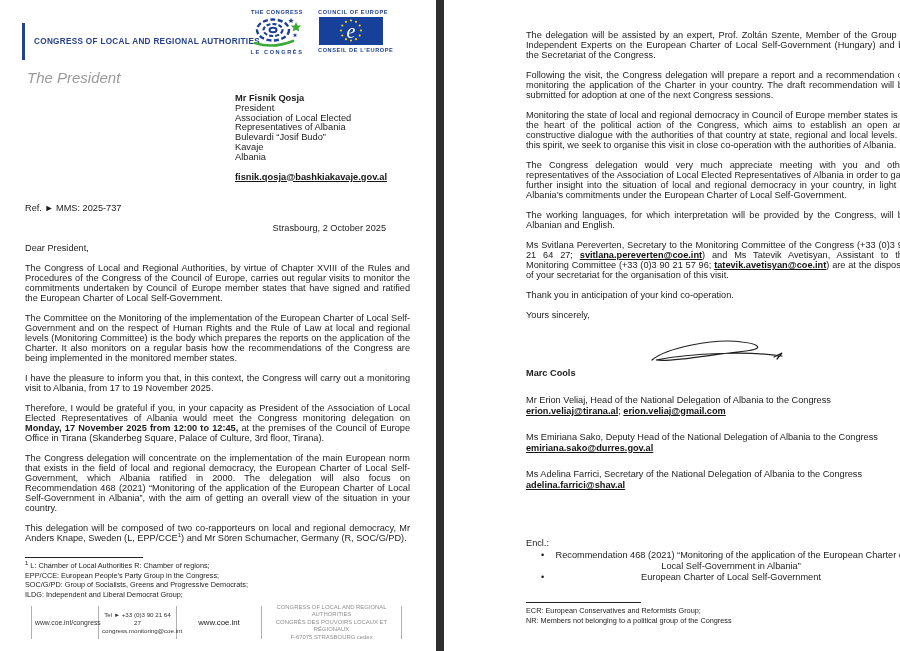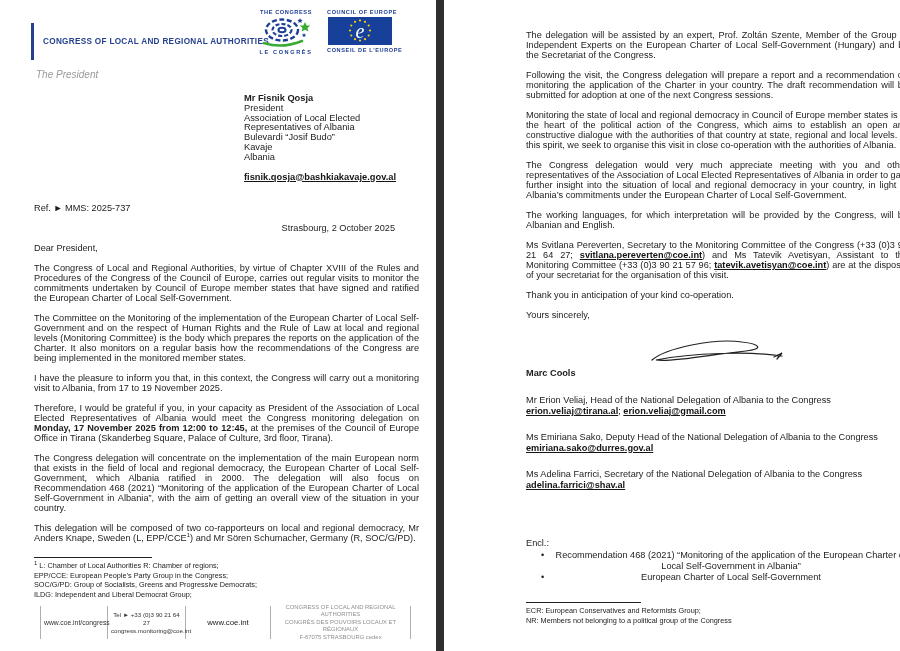--- a/index.html
+++ b/index.html
@@ -2,35 +2,35 @@
 <html><head>
 <meta charset="utf-8">
 <style>
   html,body { margin:0; padding:0; }
   body {
     width:900px; height:651px; position:relative; overflow:hidden;
     background:#ffffff; color:#1c1c1c;
     font-family:"Liberation Sans", sans-serif;
   }
   .page { position:absolute; top:0; height:651px; background:#fff; }
-  #page1 { left:16px; width:436px; }
+  #page1 { left:7px; width:436px; }
   #page2 { left:468px; width:536px; }
   #divider { position:absolute; left:436px; top:0; width:8px; height:651px; background:#2e2e2e; }
 
   
   .body-text p, .body-text div.para { margin:0 0 10px 0; }
   .body-text { font-size:9.2px; line-height:10px; text-align:justify; }
   .doclink { color:#141414; text-decoration:underline;font-weight:bold; }
   sup { font-size:6px; vertical-align:super; line-height:0; }
 
   
   .org-header { position:absolute; left:15px; top:23px; display:flex; align-items:center; }
   .org-bar { width:3px; height:37px; background:#26418f; margin-right:9px; }
   .org-title { color:#26418f; font-weight:bold; font-size:8.2px; letter-spacing:.3px; }
-  .president { position:absolute; left:20px; top:69px; font-style:italic; color:#9a9a9a; font-size:10px; }
+  .president { position:absolute; left:20px; top:69px; font-style:italic; color:#9a9a9a; font-size:15px; }
 
   
   .logos { position:absolute; left:237px; top:9px; display:flex; gap:8px; }
   .logo-col { width:66px; text-align:center; }
   .logo-label { color:#1d3e94; font-weight:bold; font-size:5.6px; letter-spacing:.6px; white-space:nowrap; }
   .logo-label.wide { letter-spacing:1.6px; }
   .coe-box { position:relative; width:64px; height:28px; background:#17409a; margin:2px auto 2px auto; }
   .coe-e { position:absolute; left:0; right:0; top:1px; color:#fff; font-family:"Liberation Serif", serif;
            font-style:italic; font-size:20px; line-height:26px; text-align:center; }
   .congress-mark { margin:1px auto; display:block; }

